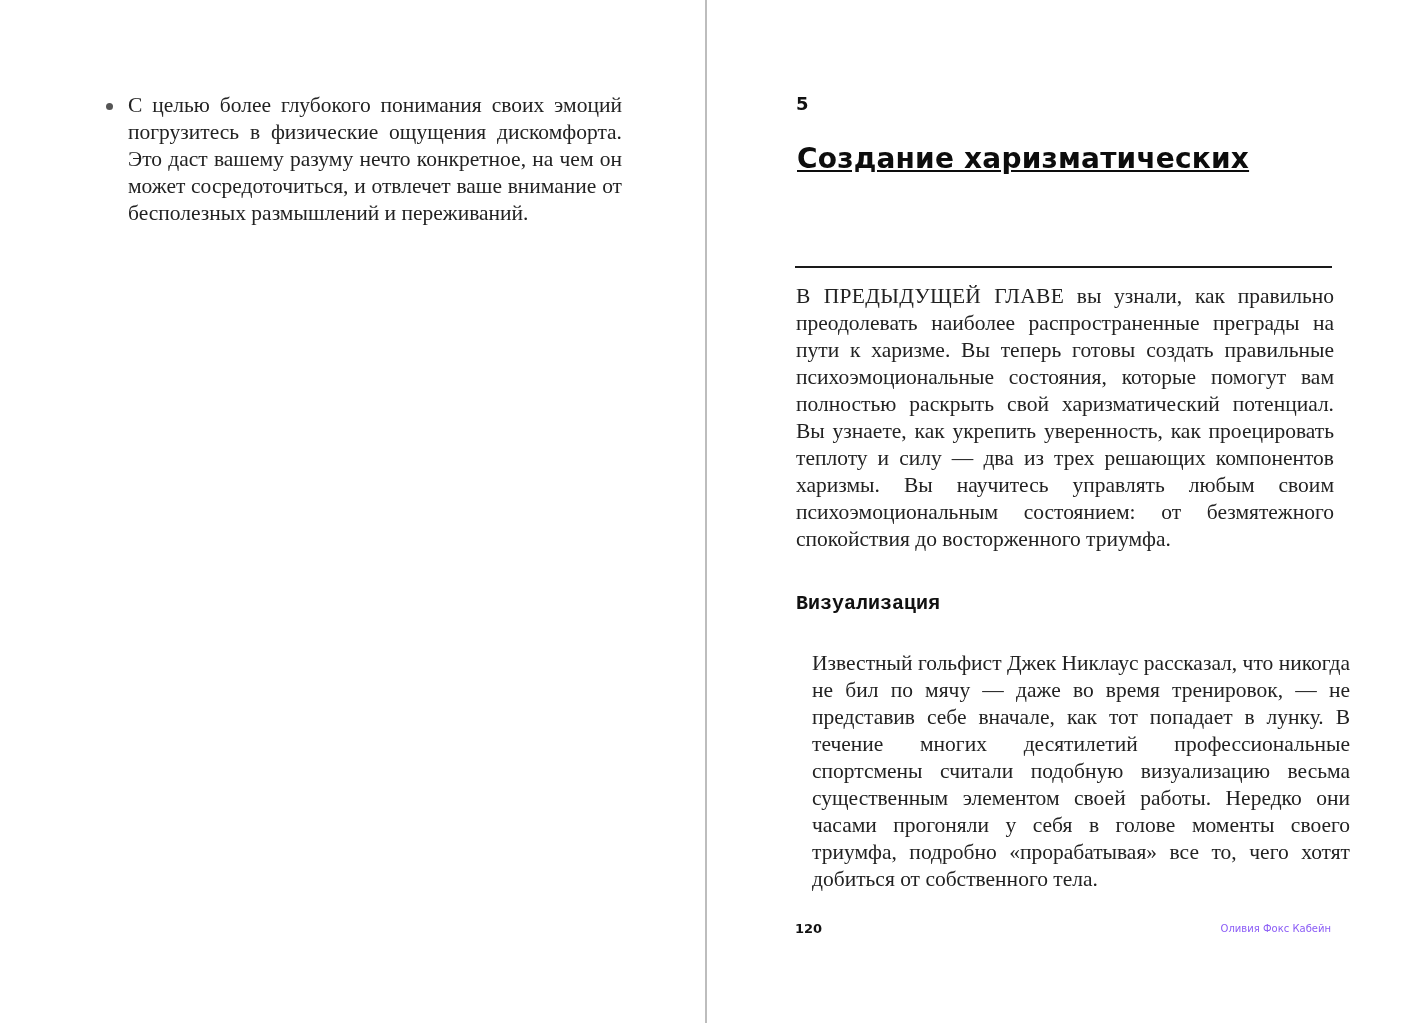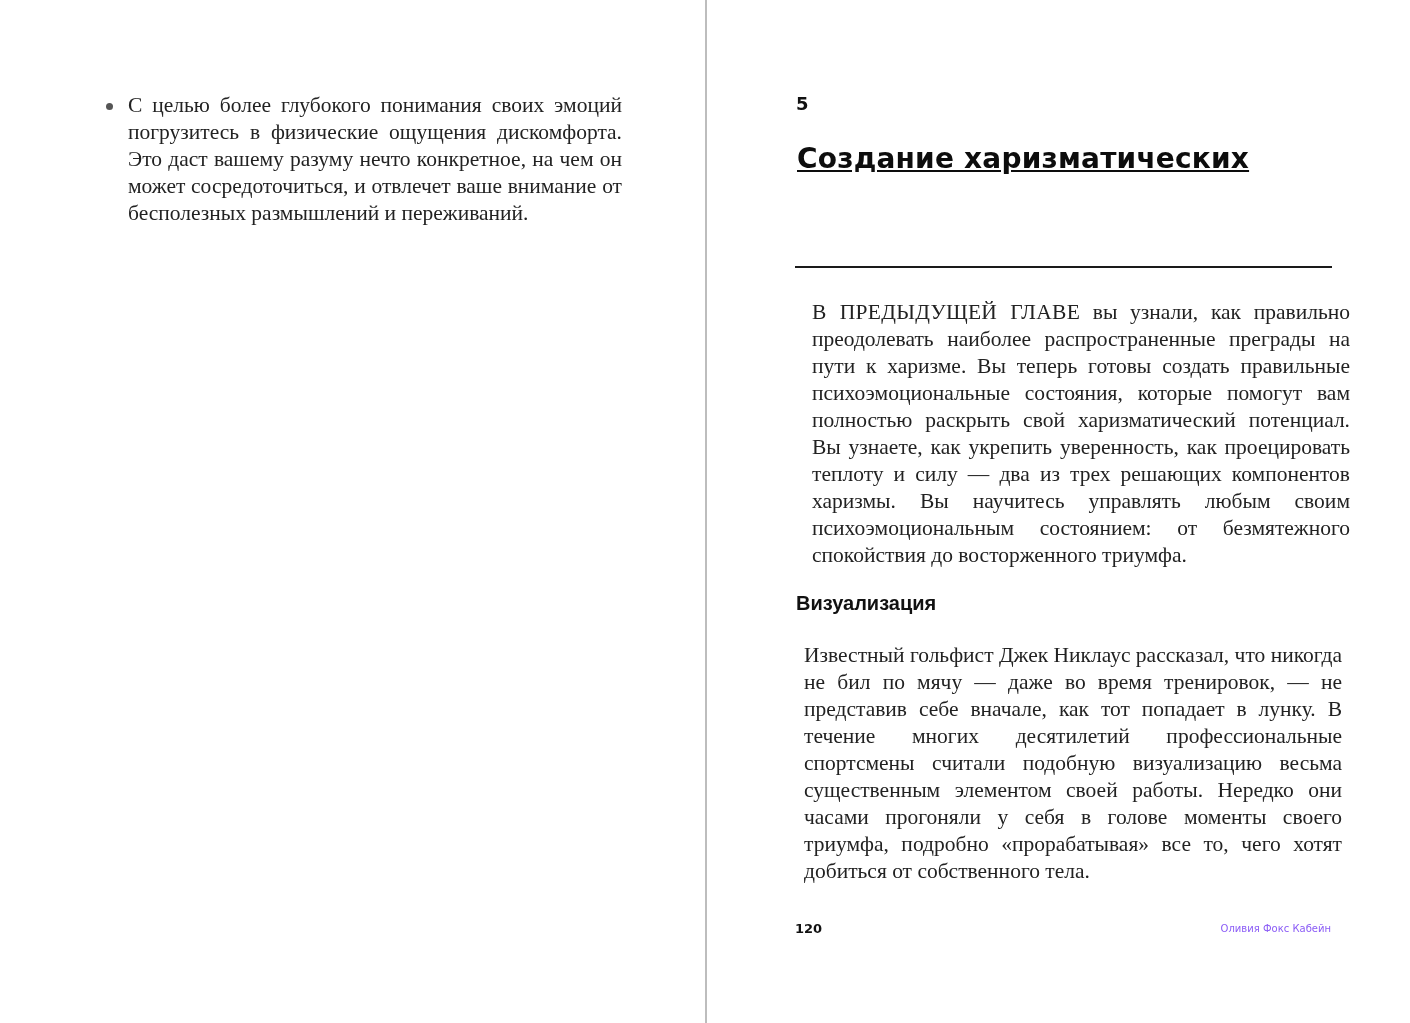--- a/index.html
+++ b/index.html
@@ -110,40 +110,40 @@
       top: 266px;
       width: 537px;
       height: 2px;
       background: #1a1a1a;
     }
     .intro {
       position: absolute;
       left: 89px;
       top: 283px;
       width: 538px;
-      margin: 16px;
+      margin: 0;
       text-align-last: left;
     }
     .smallcaps { letter-spacing: 0.3px; }
     .section-heading {
       position: absolute;
       left: 89px;
       top: 592px;
       margin: 0;
-      font-family: Liberation Sans, sans-serif;
+      font-family: Liberation Mono, monospace;
       font-weight: bold;
       font-size: 20px;
       color: #111;
     }
     .section-para {
       position: absolute;
       left: 89px;
       top: 634px;
       width: 538px;
-      margin: 8px;
+      margin: 16px;
       text-align-last: left;
     }
     .folio {
       position: absolute;
       left: 88px;
       top: 921px;
       font-family: "DejaVu Sans", "Liberation Sans", sans-serif;
       font-weight: bold;
       font-size: 13px;
       color: #111;

